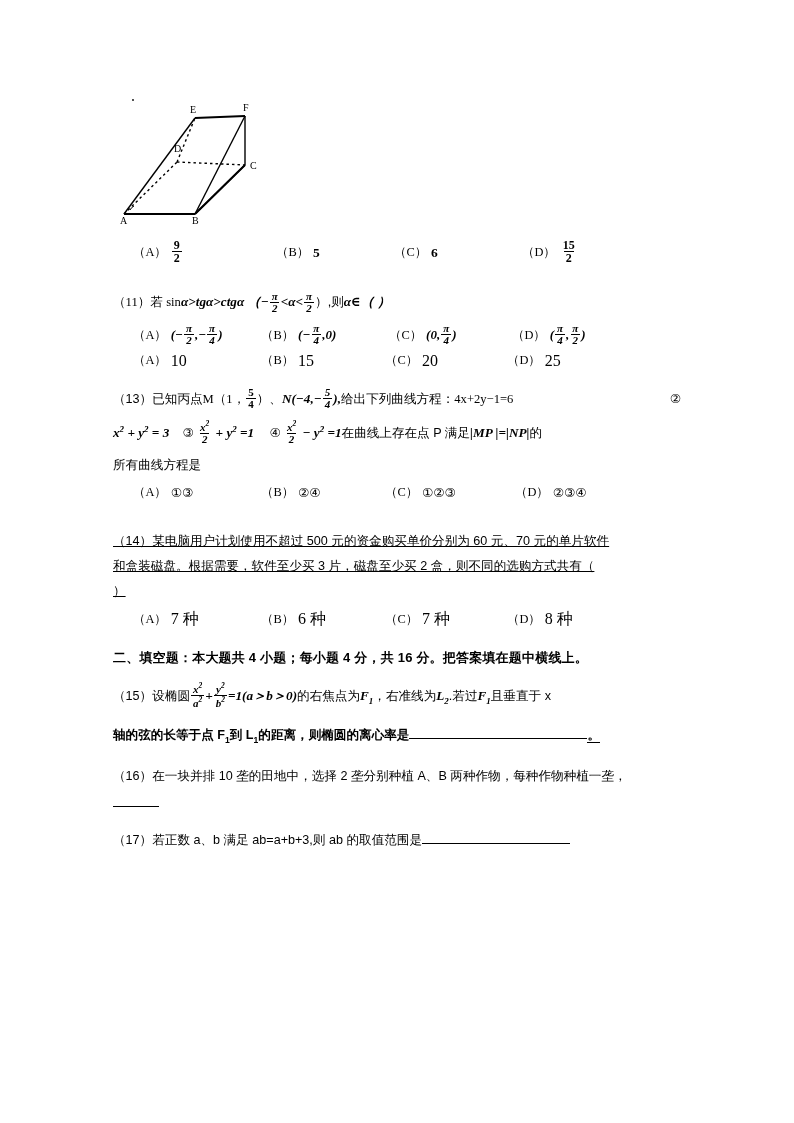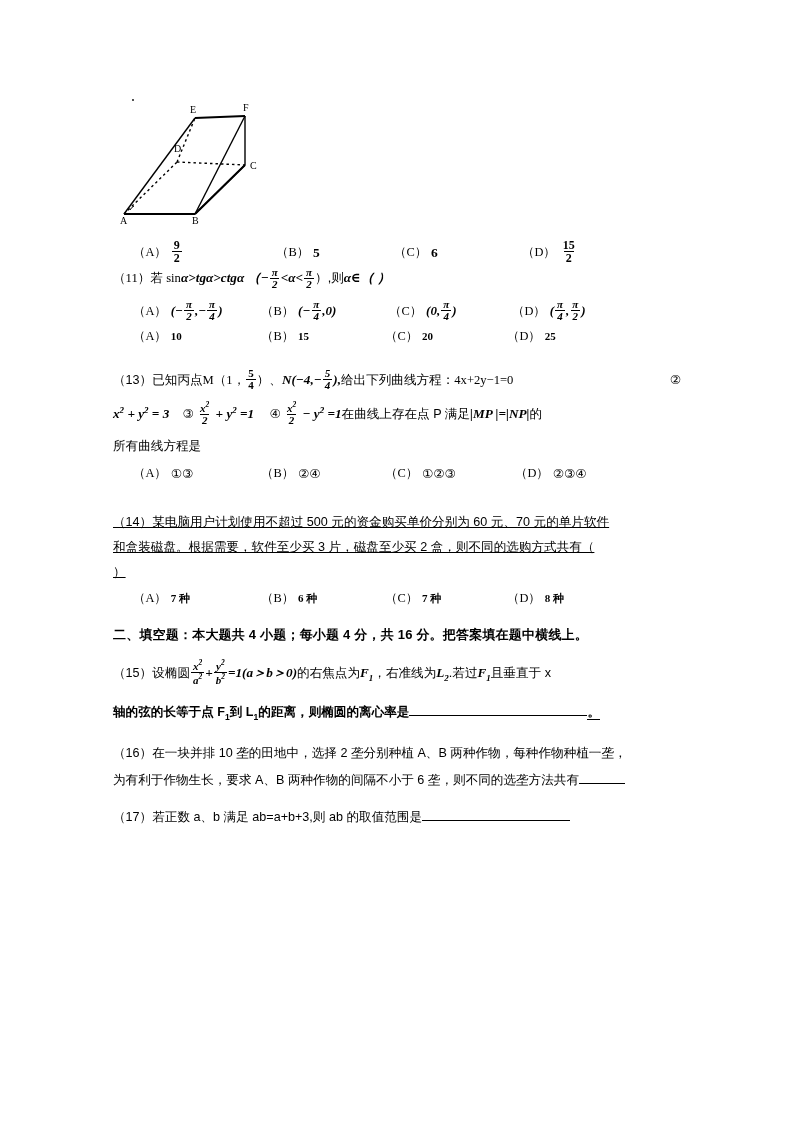--- a/index.html
+++ b/index.html
@@ -70,23 +70,23 @@
   .opt-tag {
     font-family: "Liberation Serif", serif;
     font-size: 12.4px;
     margin-right: 4px;
   }
   .opt-val {
     font-weight: bold;
     font-size: 13.5px;
   }
   .opt-val.plain {
-    font-weight: bold;
+    font-weight: normal;
     font-family: "Liberation Serif", serif;
-    font-size: 11px;
+    font-size: 16px;
   }
 
   
   .frac {
     display: inline-flex;
     flex-direction: column;
     align-items: center;
     vertical-align: middle;
     line-height: 1.02;
     margin: 0 1px;
@@ -184,21 +184,21 @@
       </div>
       <div class="opt">
         <span class="opt-tag">（D）</span>
         <span class="frac">
           <span class="nu">15</span>
           <span class="de">2</span>
         </span>
       </div>
     </div>
 
-    <div class="q" style="margin-top:0;">
+    <div class="q" style="margin-top:24px;">
       <span class="num">（11）</span><span class="zh">若</span>
       <span class="num">sin</span><span class="bold-math">α</span><span class="bold-math">&gt;</span><span class="bold-math">tgα</span><span class="bold-math">&gt;</span><span class="bold-math">ctgα</span>
       <span class="bold-math">（−</span><span class="frac small">
           <span class="nu bold-math">π</span>
           <span class="de bold-math">2</span>
         </span><span class="bold-math">&lt;α&lt;</span><span class="frac small">
           <span class="nu bold-math">π</span>
           <span class="de bold-math">2</span>
         </span><span class="zh">）,则</span><span class="bold-math">α∈（        ）</span>
     </div>
@@ -261,29 +261,29 @@
       <div class="opt" style="width:122px;">
         <span class="opt-tag">（C）</span>
         <span class="opt-val plain">20</span>
       </div>
       <div class="opt">
         <span class="opt-tag">（D）</span>
         <span class="opt-val plain">25</span>
       </div>
     </div>
 
-    <div class="q" style="margin-top:22px;">
+    <div class="q" style="margin-top:16px;">
       <div style="line-height:2.0;">
         <span class="zh">（13）已知丙点</span><span class="num">M（1，</span><span class="frac small">
             <span class="nu">5</span>
             <span class="de">4</span>
           </span><span class="zh">）、</span><span class="bold-math">N(−4,−</span><span class="frac small">
             <span class="nu bold-math">5</span>
             <span class="de bold-math">4</span>
-          </span><span class="bold-math">),</span><span class="zh">给出下列曲线方程：</span><span class="num">4x+2y−1=0</span><span class="circled marker-right">②</span>
+          </span><span class="bold-math">),</span><span class="zh">给出下列曲线方程：</span><span class="num">4x+2y−1=6</span><span class="circled marker-right">②</span>
       </div>
       <div style="line-height:2.3; margin-top:6px;">
         <span class="bold-math"><span class="ital">x</span><span class="sup">2</span> + <span class="ital">y</span><span class="sup">2</span> = 3</span>
         <span class="circled" style="margin-left:10px;">③</span>
         <span class="bold-math"><span class="frac small">
               <span class="nu"><span class="ital">x</span><span class="sup">2</span></span>
               <span class="de">2</span>
             </span> + <span class="ital">y</span><span class="sup">2</span> =1</span>
         <span class="circled" style="margin-left:12px;">④</span>
         <span class="bold-math"><span class="frac small">
@@ -351,21 +351,21 @@
           </span><span class="bold-math">=1</span><span class="bold-math">(a＞b＞0)</span><span class="zh">的右焦点为</span><span class="bold-math"><span>F</span><span class="sub">1</span></span><span class="zh">，右准线为</span><span class="bold-math"><span>L</span><span class="sub">2</span></span><span class="zh">.若过</span><span class="bold-math"><span>F</span><span class="sub">1</span></span><span class="zh">且垂直于 x</span>
       </div>
       <div style="line-height:2.4; margin-top:8px;font-weight:bold;">
         <span class="zh"><span>轴的弦的长等于点 F</span><span class="sub">1</span><span>到 L</span><span class="sub">1</span><span>的距离，则椭圆的离心率是</span></span><span class="blank-line" style="width:178px; height:13px;"></span><span class="zh" style="border-bottom:1.2px solid #000;">。</span>
       </div>
     </div>
 
     <div class="q" style="margin-top:12px;">
       <div class="zh" style="line-height:2.1;">（16）在一块并排 10 垄的田地中，选择 2 垄分别种植 A、B 两种作物，每种作物种植一垄，</div>
       <div style="line-height:2.1;">
-        <span class="zh">为有利于作物生长，要求 A、B 两种作物的间隔不小于 6 垄，则不同的选垄方法共有</span><span class="blank-line" style="width:46px; height:13px;"></span>
+        <span class="blank-line" style="width:46px; height:13px;"></span>
       </div>
     </div>
 
     <div class="q" style="margin-top:10px;">
       <span class="zh">（17）若正数 a、b 满足 ab=a+b+3,则 ab 的取值范围是</span><span class="blank-line" style="width:148px; height:13px;"></span>
     </div>
 
   </div>
 </div>
 

